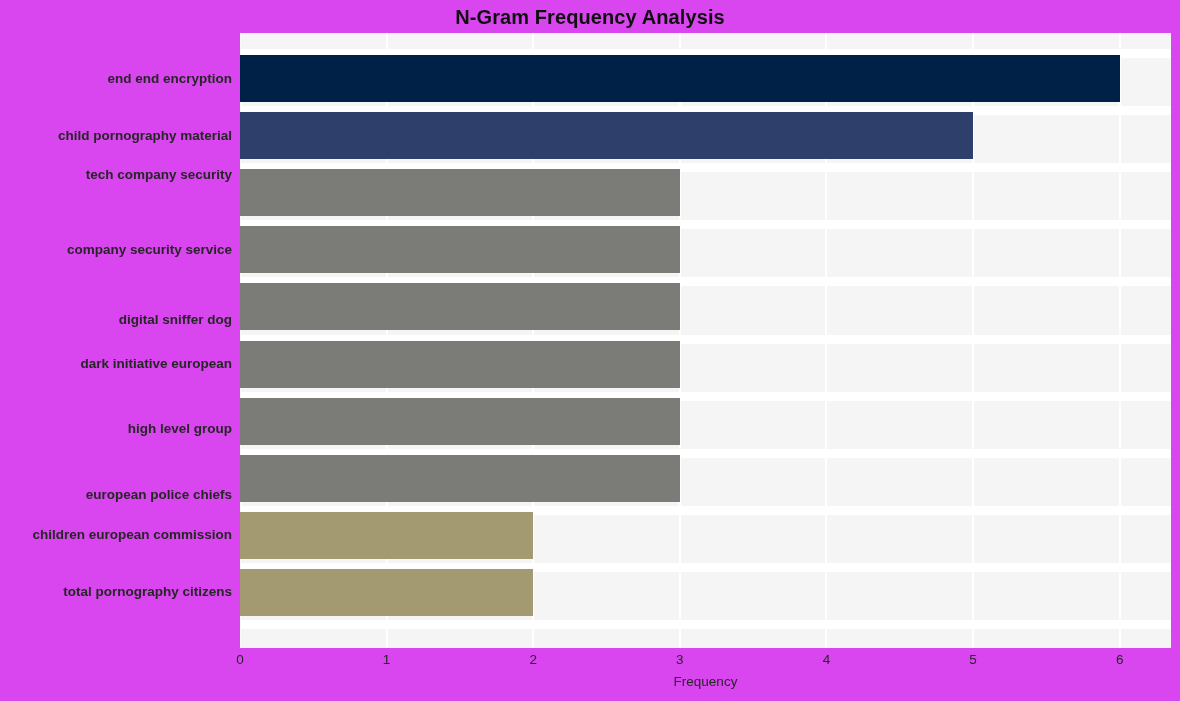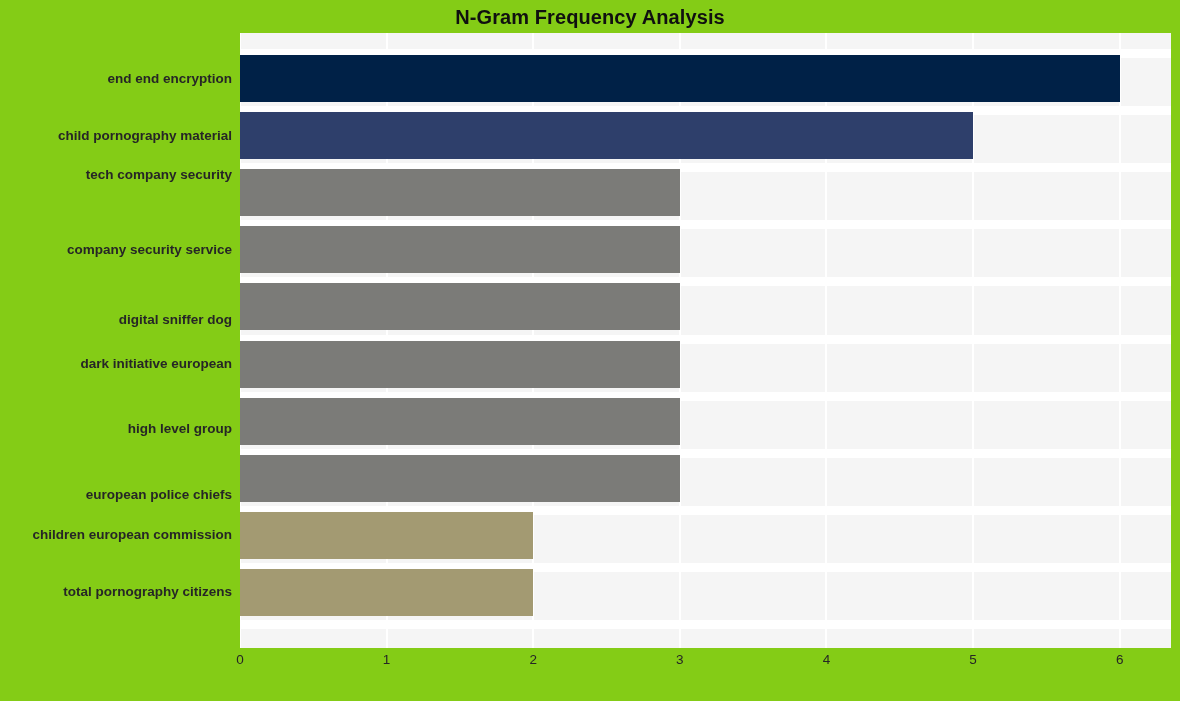--- a/index.html
+++ b/index.html
@@ -12,21 +12,21 @@
     height: 701px;
     font-family: "Liberation Sans", sans-serif;
     color: #262626;
     overflow: hidden;
   }
 
   #figure {
     position: relative;
     width: 1180px;
     height: 701px;
-    background: #84cc16;
+    background: #d946ef;
   }
 
   
   #chart-title {
     position: absolute;
     left: 0;
     top: 6px;
     width: 1180px;
     text-align: center;
     font-size: 20px;
@@ -164,14 +164,15 @@
   <div id="xticks-layer">
       <div class="xtick" style="left: 240px;">0</div>
       <div class="xtick" style="left: 386.614px;">1</div>
       <div class="xtick" style="left: 533.228px;">2</div>
       <div class="xtick" style="left: 679.843px;">3</div>
       <div class="xtick" style="left: 826.457px;">4</div>
       <div class="xtick" style="left: 973.071px;">5</div>
       <div class="xtick" style="left: 1119.69px;">6</div>
     </div>
 
+  <div id="xaxis-label">Frequency</div>
 
 </div>
 
 </body></html>

